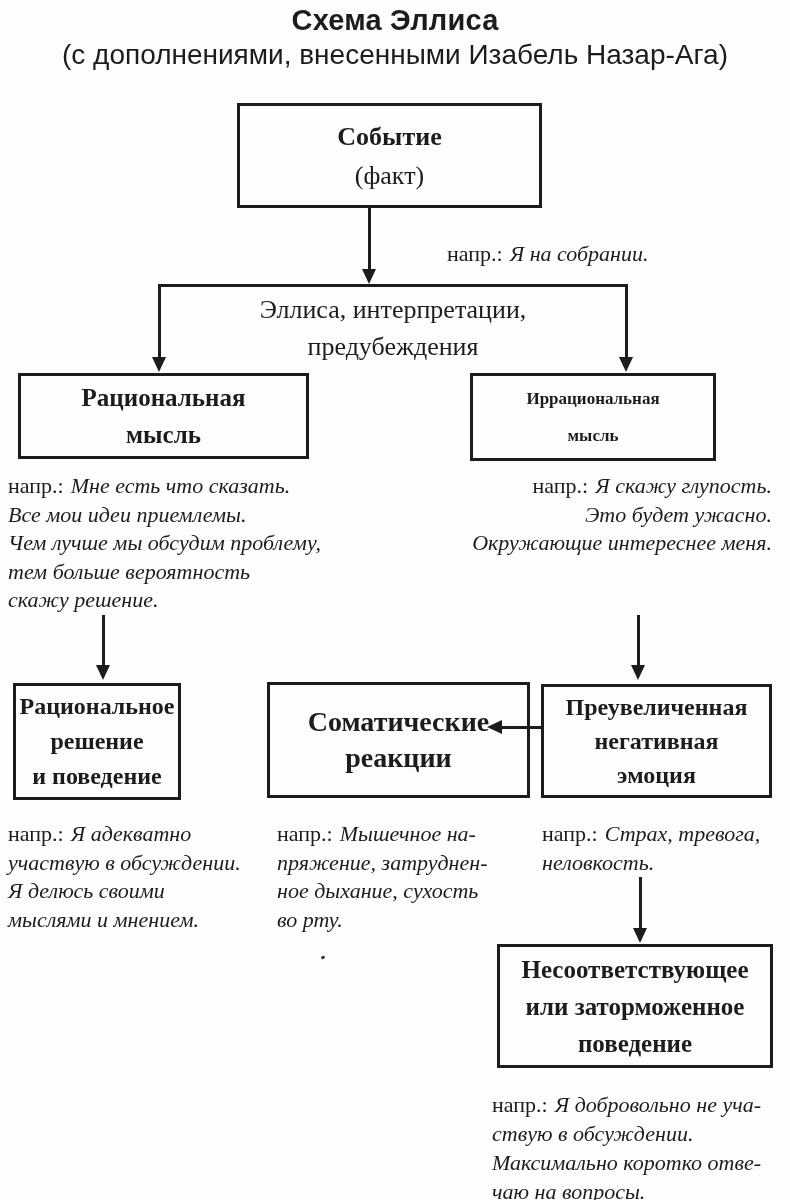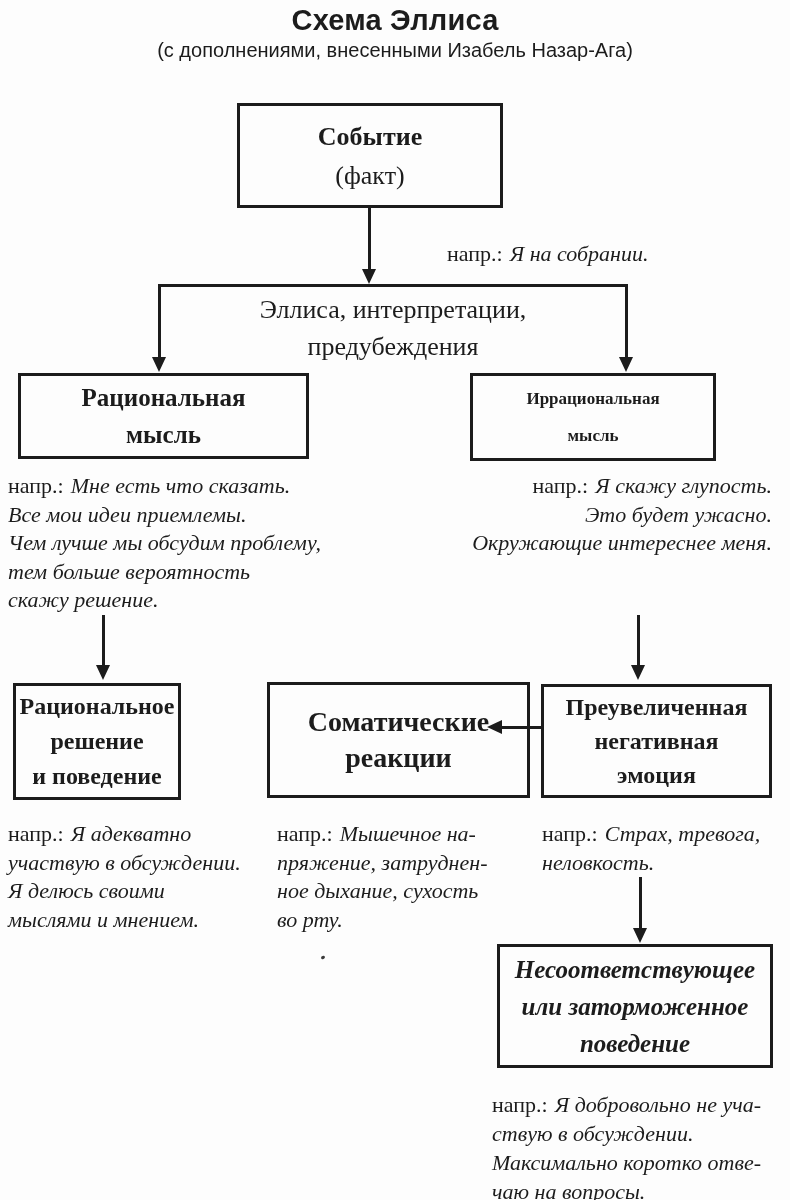--- a/index.html
+++ b/index.html
@@ -21,21 +21,21 @@
     font-family: "Liberation Sans", "DejaVu Sans", sans-serif;
     font-weight: bold;
     font-size: 29px;
     letter-spacing: 0.2px;
   }
   .subtitle {
     position: absolute;
     left: 0; top: 39px; width: 100%;
     text-align: center;
     font-family: "Liberation Sans", "DejaVu Sans", sans-serif;
-    font-size: 20px;
+    font-size: 28px;
   }
   .box {
     position: absolute;
     border: 3px solid var(--ink, #1c1c1c);
     background: var(--paper, #fdfdfd);
     display: flex;
     flex-direction: column;
     justify-content: center;
     align-items: center;
     text-align: center;
@@ -82,21 +82,21 @@
   }
 </style>
 </head>
 <body>
 
 <div class="page" style="--ink: #1c1c1c; --paper: #fdfdfd;">
 
   <div class="title">Схема Эллиса</div>
   <div class="subtitle">(с дополнениями, внесенными Изабель Назар-Ага)</div>
 
-  <div class="box" style="left:237px; top:103px; width:266px; height:105px; font-size:26px; line-height:39px;">
+  <div class="box" style="left:237px; top:103px; width:305px; height:105px; font-size:26px; line-height:39px;">
     <div class="bold">Событие</div>
     <div>(факт)</div>
   </div>
 
   <div class="vline" style="left:368px; top:208px; height:63px;"></div>
   <div class="ah-down" style="left:362px; top:269px;"></div>
 
   <div class="ex" style="left:447px; top:240px; width:230px;">
     <div>
       <span class="npr">напр.:</span><span>Я на собрании.</span>
@@ -209,21 +209,21 @@
       <span class="npr">напр.:</span><span>Страх, тревога,</span>
     </div>
     <div>
         <div>неловкость.</div>
       </div>
   </div>
 
   <div class="vline" style="left:639px; top:877px; height:52px;"></div>
   <div class="ah-down" style="left:633px; top:928px;"></div>
 
-  <div class="box bold" style="left:497px; top:944px; width:276px; height:124px; font-size:25px; line-height:37px;font-style:italic;">
+  <div class="box bold" style="left:497px; top:944px; width:276px; height:124px; font-size:25px; line-height:37px;">
     <div class="lines">
         <div>Несоответствующее</div>
         <div>или заторможенное</div>
         <div>поведение</div>
       </div>
   </div>
 
   <div class="ex" style="left:492px; top:1090px; width:295px; line-height:29px;">
     <div>
       <span class="npr">напр.:</span><span>Я добровольно не уча-</span>

